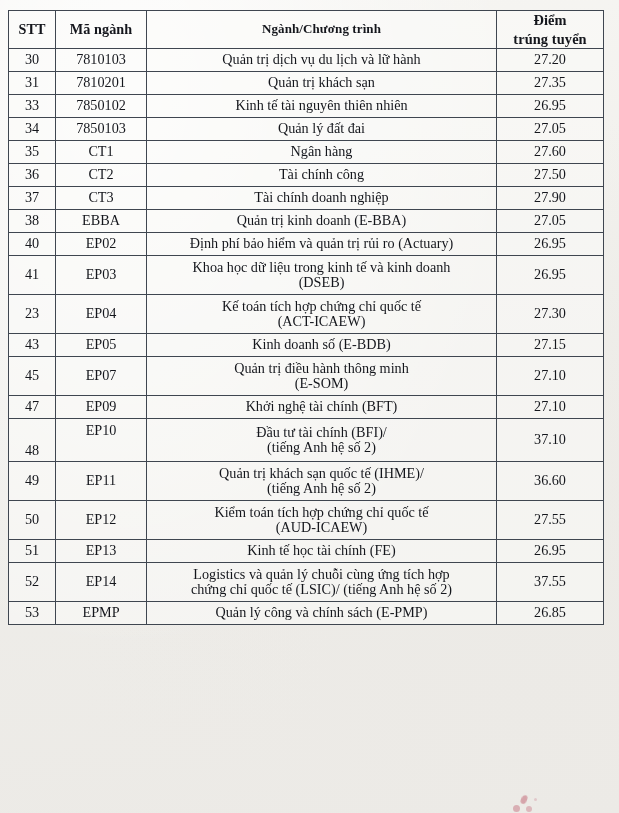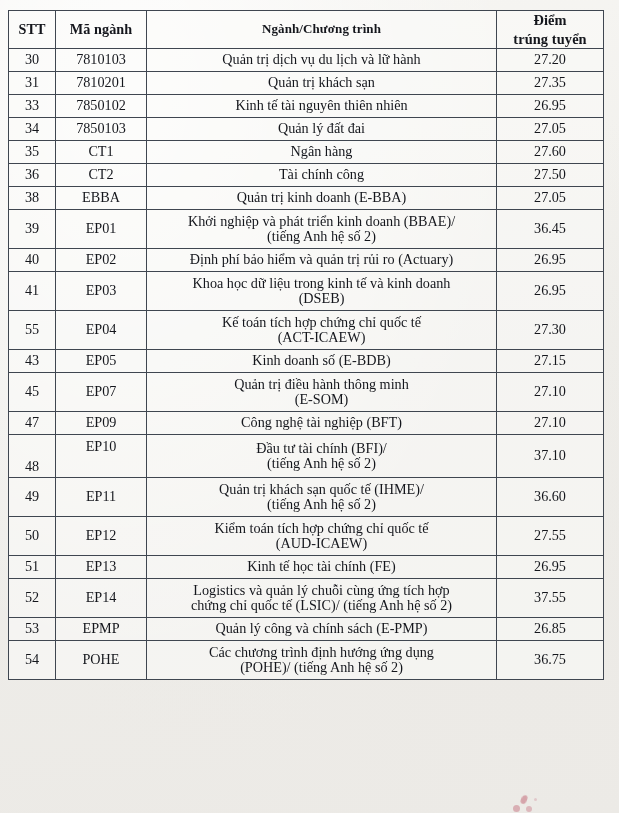--- a/index.html
+++ b/index.html
@@ -189,55 +189,54 @@
         </tr>
         <tr class="r1">
           <td class="cell-stt">36</td>
           <td class="cell-code">CT2</td>
           <td class="cell-name">
             <span class="nm-line">Tài chính công</span>
           </td>
           <td class="cell-score">27.50</td>
         </tr>
         <tr class="r1">
+          <td class="cell-stt">37</td>
+          <td class="cell-code">CT3</td>
+          <td class="cell-name">
+            <span class="nm-line">Tài chính doanh nghiệp</span>
+          </td>
+          <td class="cell-score">27.90</td>
+        </tr>
+        <tr class="r1">
           <td class="cell-stt">38</td>
           <td class="cell-code">EBBA</td>
           <td class="cell-name">
             <span class="nm-line">Quản trị kinh doanh (E-BBA)</span>
           </td>
           <td class="cell-score">27.05</td>
         </tr>
-        <tr class="r2">
-          <td class="cell-stt">39</td>
-          <td class="cell-code">EP01</td>
-          <td class="cell-name">
-            <span class="nm-line">Khởi nghiệp và phát triển kinh doanh (BBAE)/</span>
-            <span class="nm-line">(tiếng Anh hệ số 2)</span>
-          </td>
-          <td class="cell-score">36.45</td>
-        </tr>
         <tr class="r1">
           <td class="cell-stt">40</td>
           <td class="cell-code">EP02</td>
           <td class="cell-name">
             <span class="nm-line">Định phí bảo hiểm và quản trị rủi ro (Actuary)</span>
           </td>
           <td class="cell-score">26.95</td>
         </tr>
         <tr class="r2">
           <td class="cell-stt">41</td>
           <td class="cell-code">EP03</td>
           <td class="cell-name">
             <span class="nm-line">Khoa học dữ liệu trong kinh tế và kinh doanh</span>
             <span class="nm-line">(DSEB)</span>
           </td>
           <td class="cell-score">26.95</td>
         </tr>
         <tr class="r2">
-          <td class="cell-stt">55</td>
+          <td class="cell-stt">23</td>
           <td class="cell-code">EP04</td>
           <td class="cell-name">
             <span class="nm-line">Kế toán tích hợp chứng chỉ quốc tế</span>
             <span class="nm-line">(ACT-ICAEW)</span>
           </td>
           <td class="cell-score">27.30</td>
         </tr>
         <tr class="r1">
           <td class="cell-stt">43</td>
           <td class="cell-code">EP05</td>
@@ -252,21 +251,21 @@
           <td class="cell-name">
             <span class="nm-line">Quản trị điều hành thông minh</span>
             <span class="nm-line">(E-SOM)</span>
           </td>
           <td class="cell-score">27.10</td>
         </tr>
         <tr class="r1">
           <td class="cell-stt">47</td>
           <td class="cell-code">EP09</td>
           <td class="cell-name">
-            <span class="nm-line">Công nghệ tài nghiệp (BFT)</span>
+            <span class="nm-line">Khởi nghệ tài chính (BFT)</span>
           </td>
           <td class="cell-score">27.10</td>
         </tr>
         <tr class="r2 quirk-48">
           <td class="cell-stt">48</td>
           <td class="cell-code">EP10</td>
           <td class="cell-name">
             <span class="nm-line">Đầu tư tài chính (BFI)/</span>
             <span class="nm-line">(tiếng Anh hệ số 2)</span>
           </td>
@@ -307,29 +306,20 @@
           </td>
           <td class="cell-score">37.55</td>
         </tr>
         <tr class="r1">
           <td class="cell-stt">53</td>
           <td class="cell-code">EPMP</td>
           <td class="cell-name">
             <span class="nm-line">Quản lý công và chính sách (E-PMP)</span>
           </td>
           <td class="cell-score">26.85</td>
-        </tr>
-        <tr class="r2">
-          <td class="cell-stt">54</td>
-          <td class="cell-code">POHE</td>
-          <td class="cell-name">
-            <span class="nm-line">Các chương trình định hướng ứng dụng</span>
-            <span class="nm-line">(POHE)/ (tiếng Anh hệ số 2)</span>
-          </td>
-          <td class="cell-score">36.75</td>
         </tr>
       </tbody>
   </table>
 </div>
 
 <div class="stamp-ink ink-a"></div>
 <div class="stamp-ink ink-b"></div>
 <div class="stamp-ink ink-c"></div>
 <div class="stamp-ink ink-d"></div>
 

